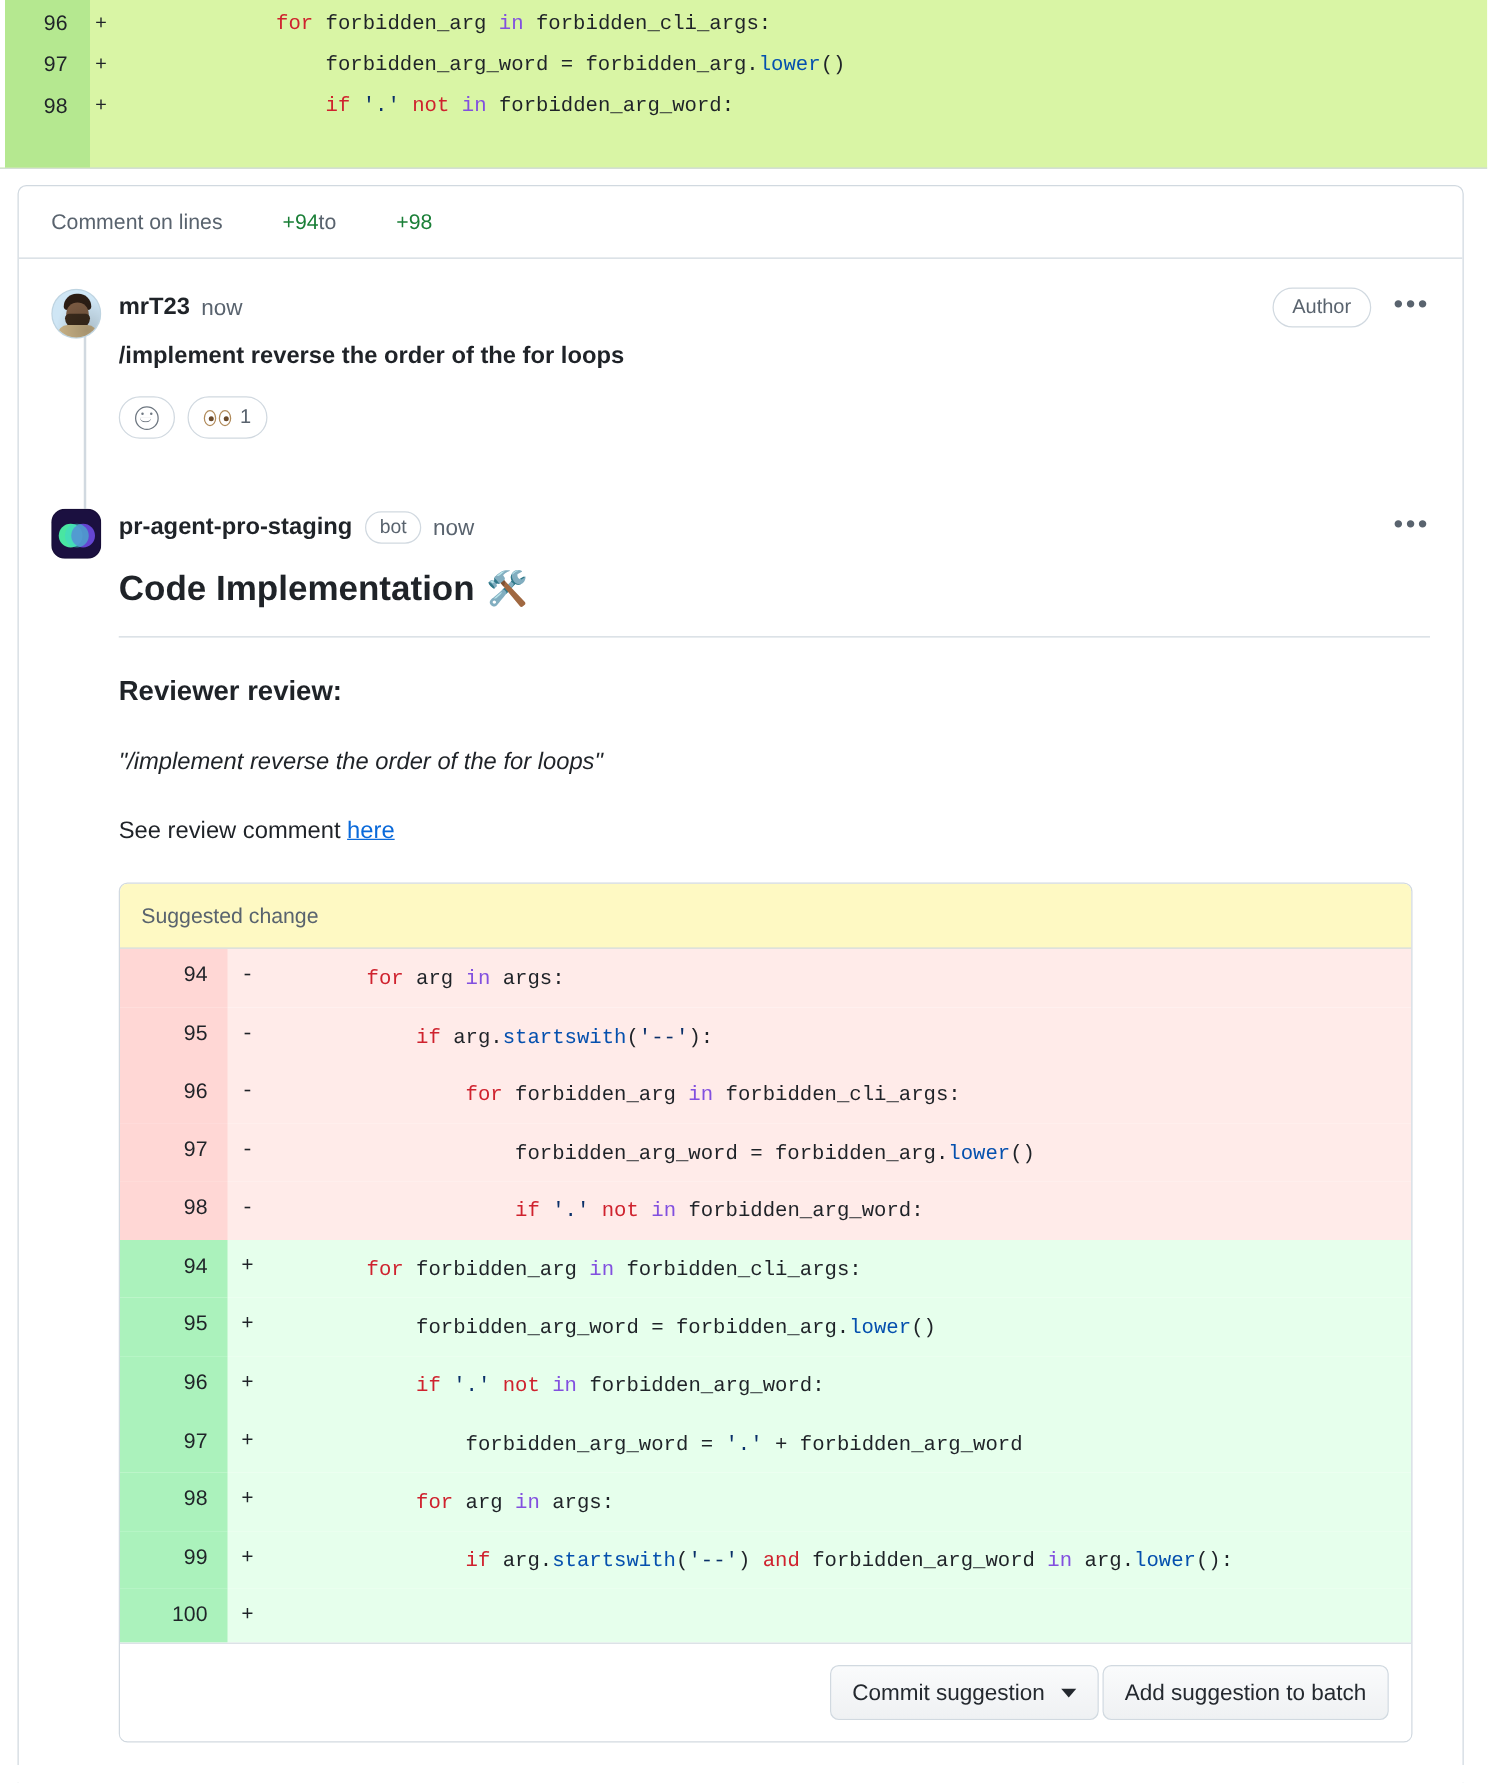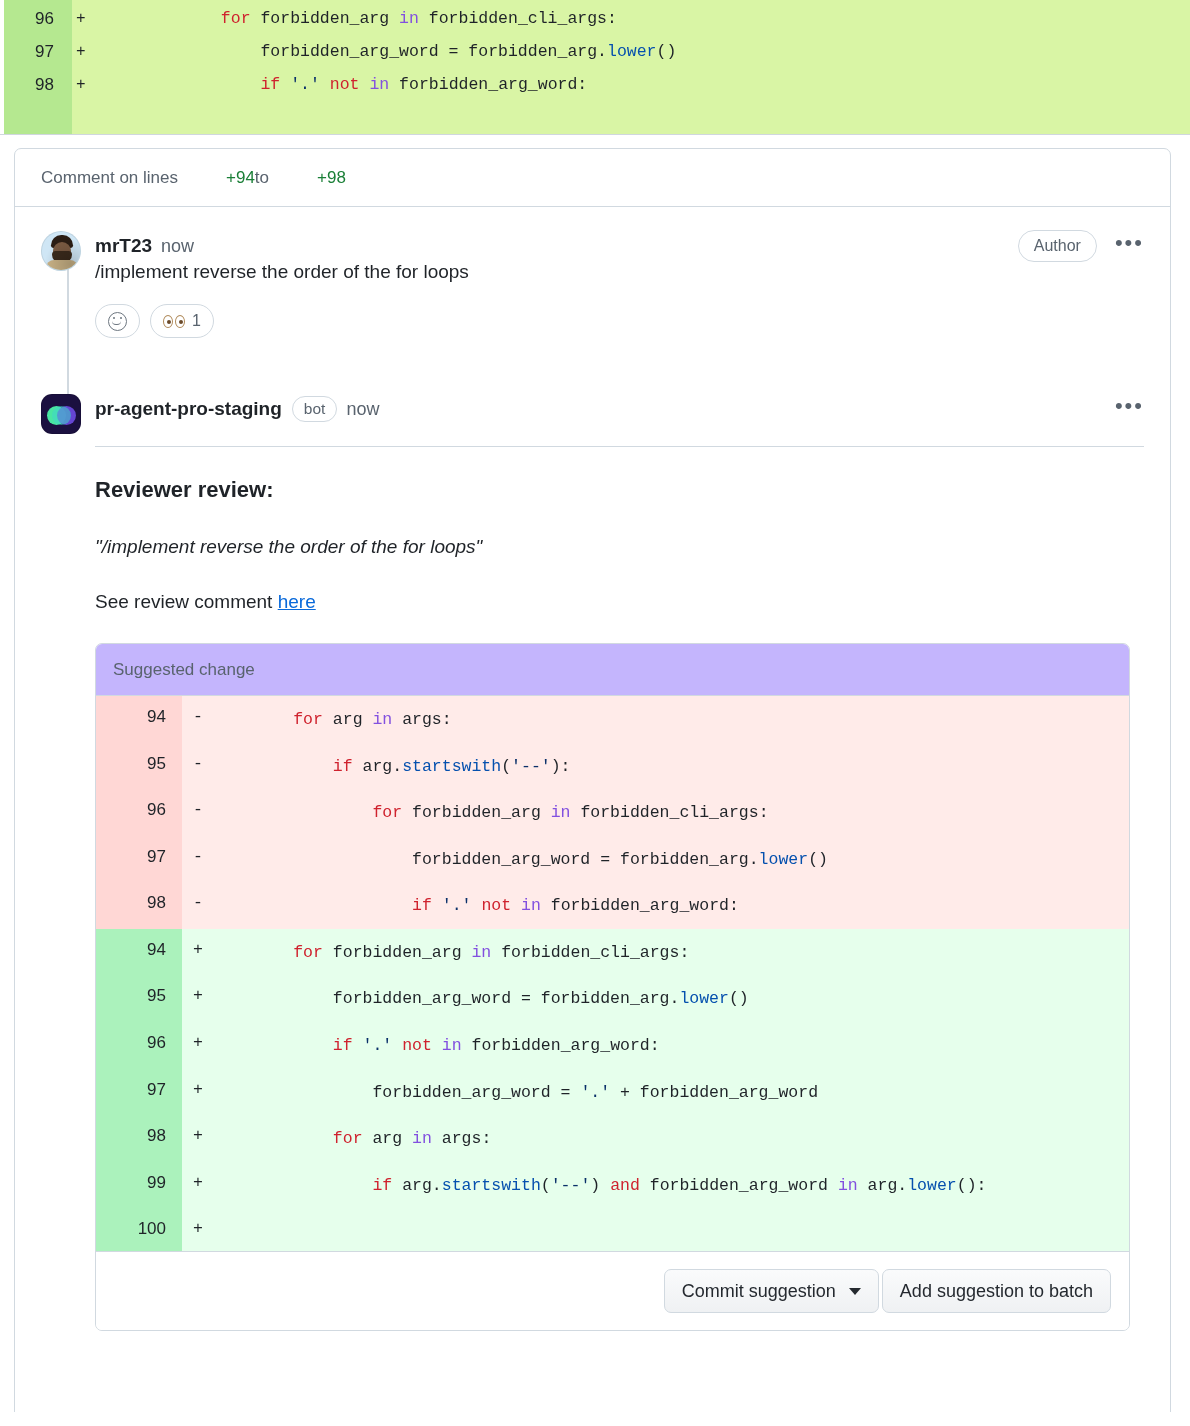--- a/index.html
+++ b/index.html
@@ -117,21 +117,21 @@
   .spacer { flex: 1; }
   .badge-author {
     border: 1px solid #d1d9e0; border-radius: 20px;
     padding: 4px 15px; font-size: 16px; color: #59636e; line-height: 22px;
   }
   .kebab {
     margin-left: 18px; color: #59636e; font-size: 22px;
     letter-spacing: 2px; line-height: 14px; padding-bottom: 6px;
   }
 
-  .cmt-text { font-size: 19px; color: #1f2328; margin-top: 0; }
+  .cmt-text { font-size: 19px; color: #1f2328; margin-top: 13px; font-weight: bold; }
 
   .reactions { display: flex; gap: 10px; margin-top: 21px; }
   .react {
     border: 1px solid #d1d9e0; border-radius: 20px; height: 34px;
     display: flex; align-items: center; padding: 0 12px; gap: 7px;
     background: #fff;
   }
   .react .cnt { font-size: 16px; color: #59636e; }
   .smiley {
     width: 19px; height: 19px; border-radius: 50%;
@@ -170,21 +170,21 @@
 
   
   .sugg {
     margin-top: 30px; margin-right: 14px;
     border: 1px solid #d1d9e0; border-radius: 7px;
     overflow: hidden; background: #fff;
   }
   .sugg-head {
     height: 52px; display:flex; align-items:center; padding: 0 17px;
     font-size: 17px; color: #59636e; border-bottom: 1px solid #d1d9e0;
-    background: #c4b5fd;
+    background: #fef9c3;
   }
   .sugg-body { position: relative; overflow: hidden; }
 
   .srow {
     display: flex; align-items: flex-start;
     font-family: "Liberation Mono", monospace; font-size: 16.5px;
     min-height: 43px;
   }
   .srow.del { background: #ffebe9; }
   .srow.add { background: #e6ffec; }
@@ -313,20 +313,24 @@
         </div>
         <div class="cmt-main">
           <div class="cmt-head">
             <span class="uname">pr-agent-pro-staging</span>
             <span class="pill">bot</span>
             <span class="ts">now</span>
             <span class="spacer"></span>
             <span class="kebab">•••</span>
           </div>
 
+          <div class="h-title">
+            <span>Code Implementation</span>
+            <span class="tools-ico">🛠️</span>
+          </div>
           <div class="rule"></div>
 
           <div class="h-sub">Reviewer review:</div>
           <div class="quote-it">"/implement reverse the order of the for loops"</div>
           <div class="see-line">
             <span>See review comment </span><a href="#">here</a>
           </div>
 
           <div class="sugg">
             <div class="sugg-head">Suggested change</div>

